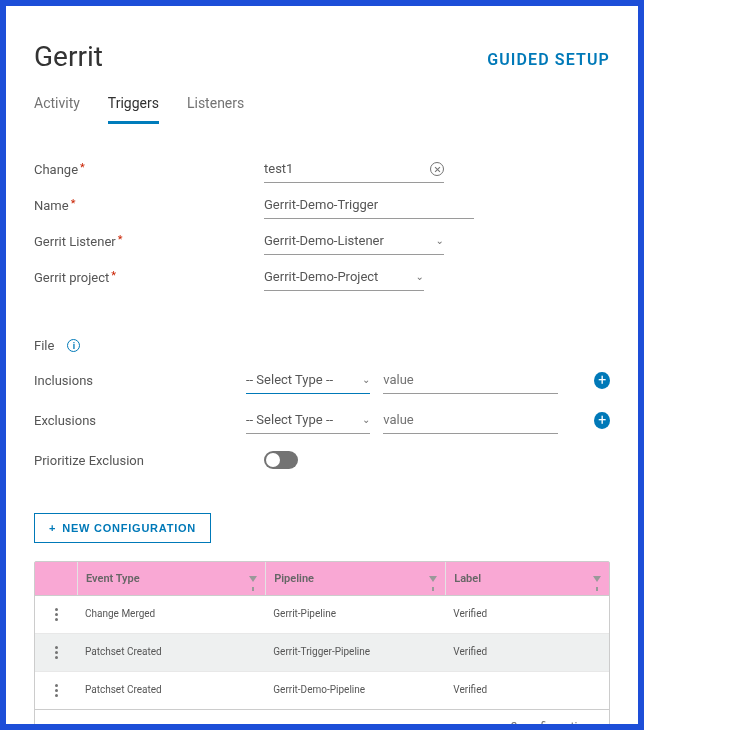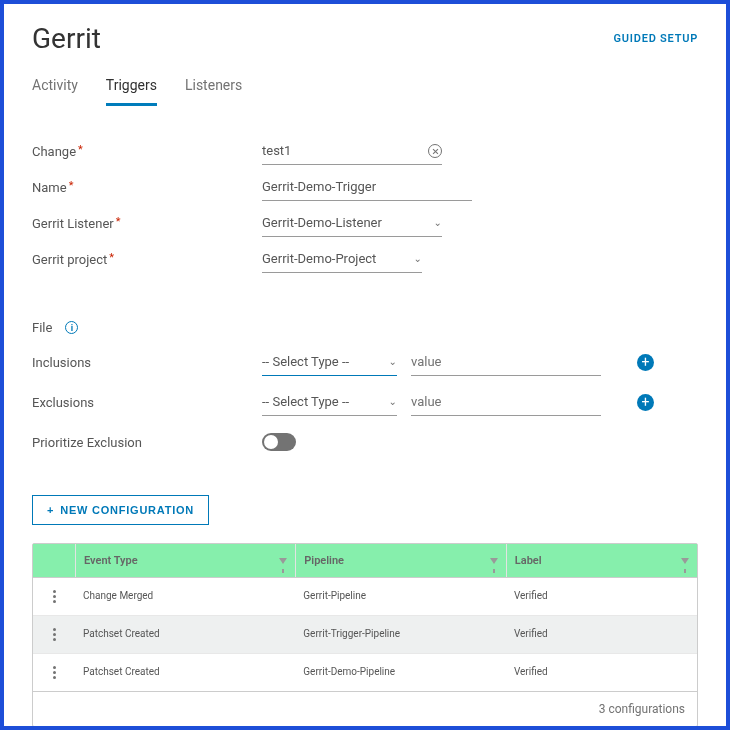--- a/index.html
+++ b/index.html
@@ -4,41 +4,41 @@
 <style>
   * { box-sizing: border-box; }
   body {
     margin: 0;
     font-family: -apple-system, BlinkMacSystemFont, "Segoe UI", Roboto, "Helvetica Neue", Arial, sans-serif;
     font-size: 13px;
     color: #565656;
     background: #fff;
   }
   .panel {
-    width: 730px;
+    width: 644px;
     height: 730px;
-    border: 4px solid #1d4ed8;
-    padding: 0 28px 0 28px;
+    border: 6px solid #1d4ed8;
+    padding: 16px 28px 0 28px;
     overflow: hidden;
   }
   .hdr {
     display: flex;
     justify-content: space-between;
     align-items: flex-start;
     padding-top: 18px;
   }
   .title {
     font-size: 28px;
     font-weight: 400;
     color: #333;
     margin: 0 0 6px 0;
   }
   .guided {
     color: #0079b8;
-    font-size: 11px;
+    font-size: 16px;
     font-weight: 600;
     letter-spacing: 0.07em;
     padding-top: 10px;
     cursor: pointer;
   }
   .tabs {
     display: flex;
     gap: 28px;
     margin-top: 10px;
     border-bottom: 0;
@@ -151,21 +151,21 @@
     color:#0079b8;
     background:#fff;
     font-size: 11px;
     font-weight:600;
     letter-spacing:0.07em;
     padding: 8px 14px;
     cursor:pointer;
     display:inline-flex;align-items:center;gap:6px;
   }
   .tbl { margin-top: 18px; border:1px solid #ccc; border-radius:2px;}
-  .thead { display:flex; border-bottom:1px solid #ccc; background:#86efac;align-items:flex-end;}
+  .thead { display:flex; border-bottom:1px solid #ccc; background:#f9a8d4;align-items:flex-end;}
   .th {
     padding: 10px 8px; font-size: 11px; color:#666; font-weight:600;
     display:flex; align-items:center; justify-content:space-between;
     border-left:1px solid #e3e3e3;
   }
   .th:first-child{border-left:none;}
   .col0{width:42px;}
   .col1{flex:1.05;}
   .col2{flex:1;}
   .col3{flex:0.9;}

